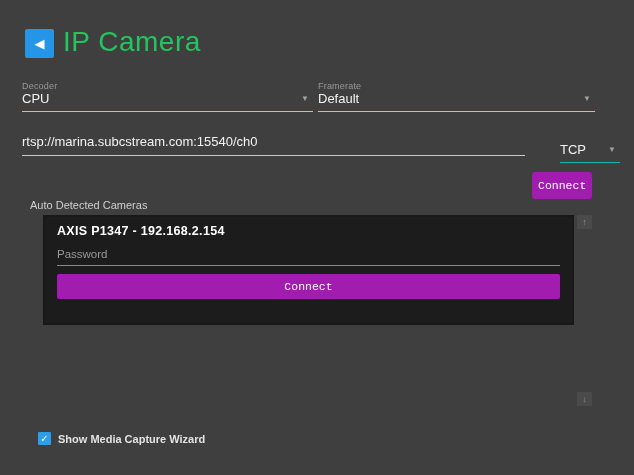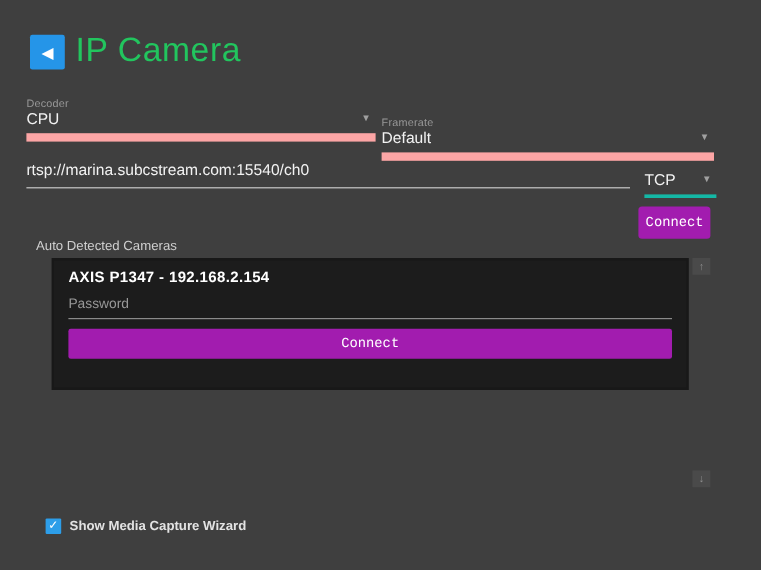--- a/index.html
+++ b/index.html
@@ -16,34 +16,34 @@
     color:#ffffff;font-size:13px;line-height:1;padding:0;
   }
   .page-title{
     position:absolute;left:63px;top:26px;
     font-size:28px;font-weight:300;color:#22c55e;letter-spacing:0.5px;
   }
   
   .fgroup{position:absolute;box-sizing:border-box;padding-bottom:5px;}
   .fgroup .flabel{font-size:9px;color:#989898;letter-spacing:0.2px;display:block;}
   .fgroup .fvalue{font-size:13px;color:#f2f2f2;display:block;margin-top:0;white-space:nowrap;}
-  .combo{border-bottom:7px solid #fca5a5;cursor:pointer;}
+  .combo{border-bottom:1px solid #fca5a5;cursor:pointer;}
   .combo .arrow{
     position:absolute;right:4px;bottom:8px;
     font-size:8px;color:#a0a0a0;pointer-events:none;
   }
   .decoder{left:22px;top:81px;width:291px;}
-  .framerate{left:318px;top:97px;width:277px;}
+  .framerate{left:318px;top:81px;width:277px;}
   .addr-group{left:22px;top:131px;width:503px;border-bottom:1px solid #c9c9c9;}
   .addr-group input{
     background:transparent;border:none;outline:none;width:100%;
     font-family:Liberation Sans, sans-serif;
     font-size:13px;color:#f2f2f2;padding:0;margin-top:3px;
   }
-  .tcp{left:537px;top:142px;width:60px;border-bottom:3px solid #14b8a6;}
+  .tcp{left:560px;top:142px;width:60px;border-bottom:1px solid #14b8a6;}
   .tcp .fvalue{margin-top:0;}
   
   .btn-blue{
     background:#a21caf;border:none;border-radius:3px;cursor:pointer;
     color:#ffffff;font-family:Liberation Mono, monospace;
   }
   .connect-main{
     position:absolute;left:532px;top:172px;width:60px;height:27px;
     font-size:11.5px;
   }

